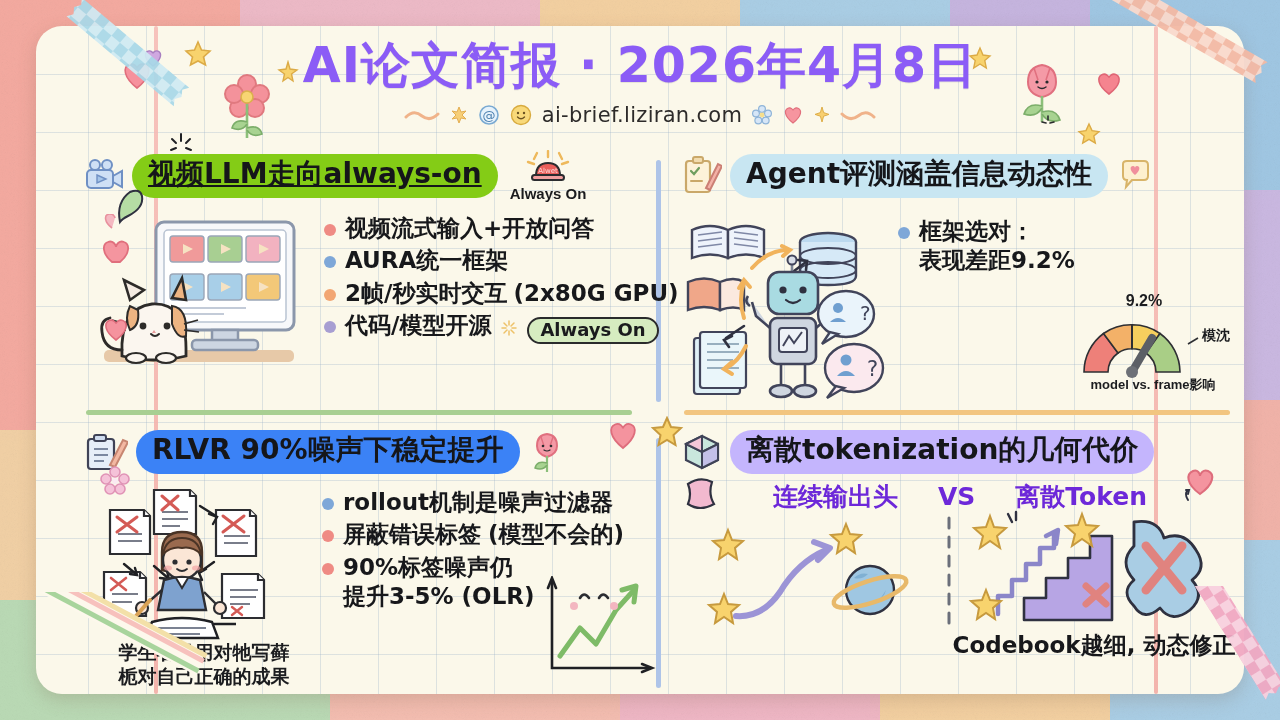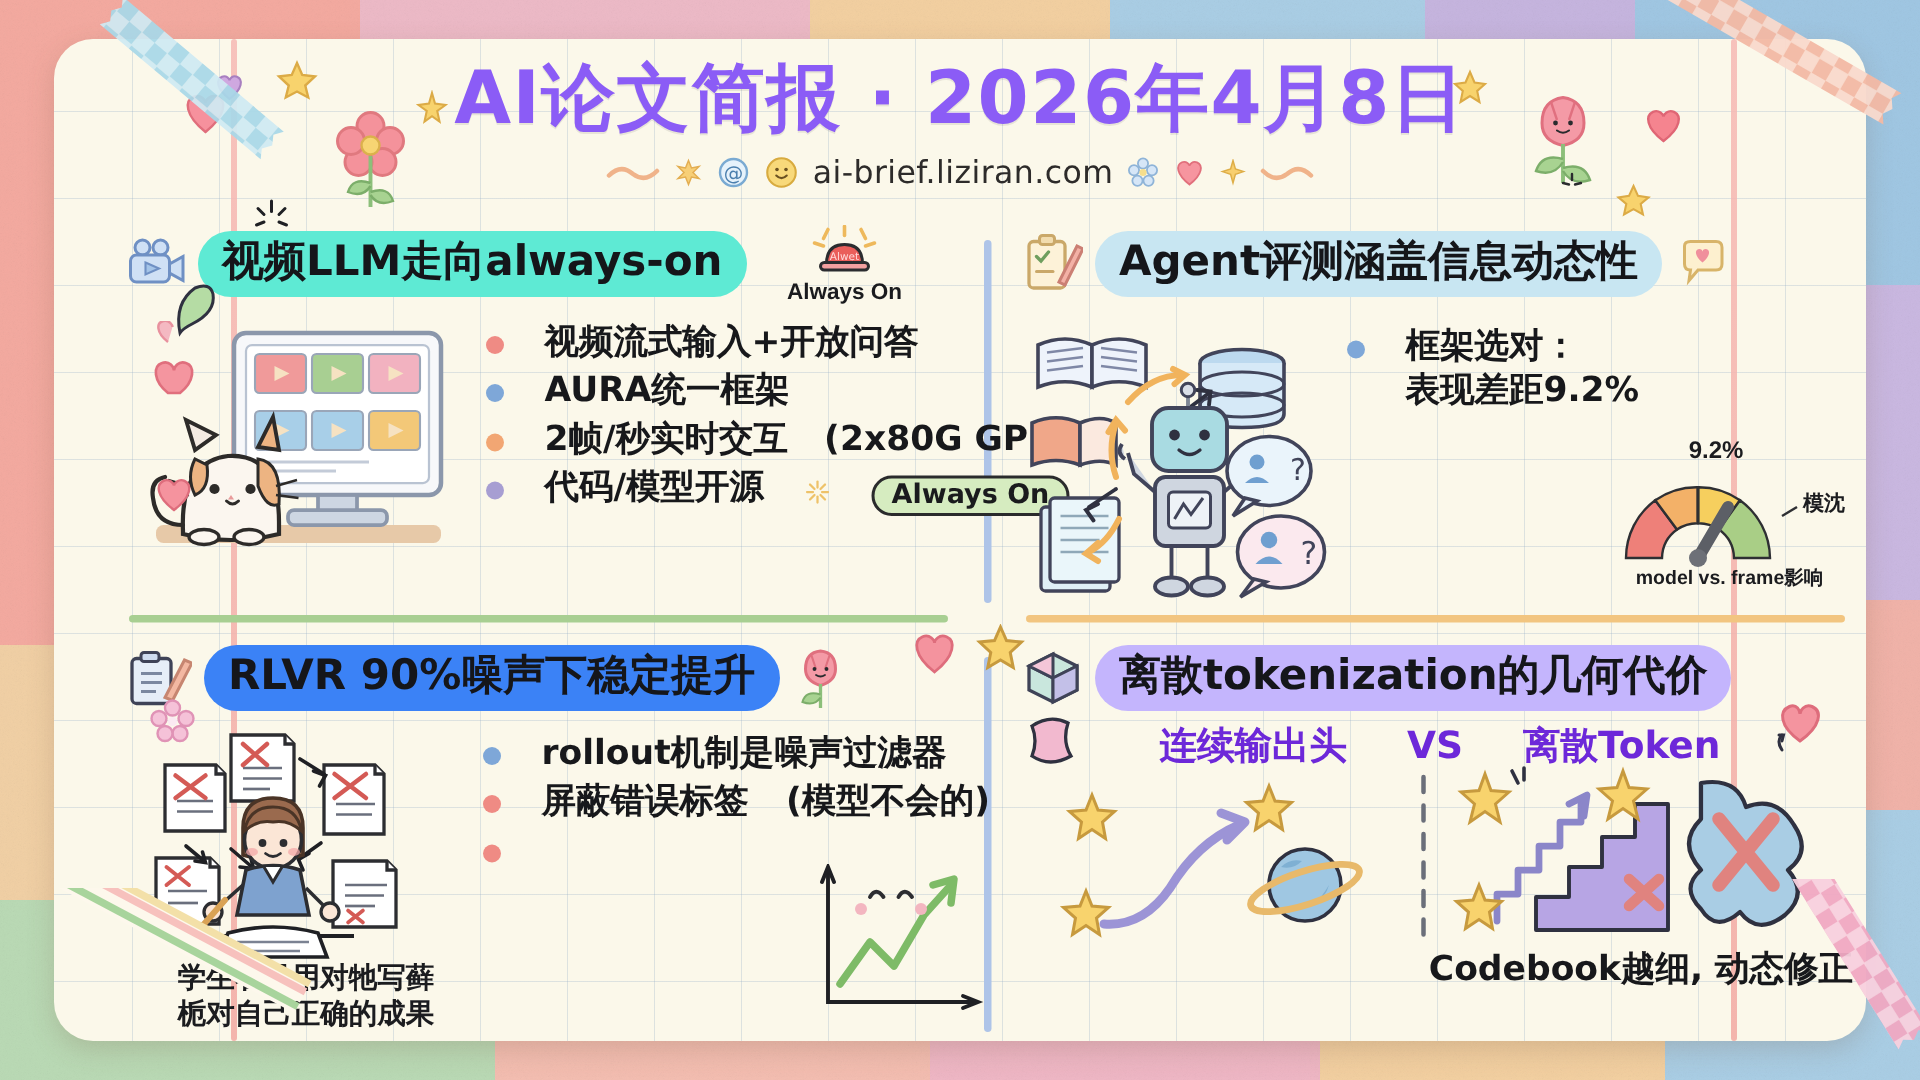--- a/index.html
+++ b/index.html
@@ -48,27 +48,27 @@
   #q-bl{left:22px;top:276px;}
   #q-br{left:620px;top:276px;}
 
   .qhead{display:flex;align-items:center;gap:8px;height:48px;}
   .qhead-icon{flex:0 0 auto;}
   .pill-title{
     position:relative;display:inline-block;padding:3px 16px 6px;border-radius:22px;
     font-family:"DejaVu Sans","Liberation Sans",sans-serif;
     font-weight:700;font-size:28px;color:#15161a;white-space:nowrap;line-height:1.22;
   }
-  .pill-pink{background:#5eead4;}
+  .pill-pink{background:#84cc16;text-decoration:underline;}
   .pill-blue{background:#c8e6f2;text-align:center;}
   .pill-green{background:#3b82f6;}
   .pill-pink2{background:#c4b5fd;}
 
   .bullets{margin-top:4px;}
-  .brow{display:flex;align-items:flex-start;gap:27px;margin-bottom:3px;}
+  .brow{display:flex;align-items:flex-start;gap:9px;margin-bottom:3px;}
   .dot{flex:0 0 auto;width:12px;height:12px;border-radius:50%;margin-top:10px;}
   .btxt{
     font-family:"DejaVu Sans","Liberation Sans",sans-serif;
     font-weight:700;font-size:23px;color:#17181b;line-height:1.28;white-space:nowrap;
   }
 
   .badge-pill{
     display:inline-block;border:2.5px solid #2a2b2c;border-radius:16px;
     background:#d6ecc0;padding:0px 11px 2px;font-size:18px;font-weight:700;color:#1a1b1d;
     font-family:"DejaVu Sans","Liberation Sans",sans-serif;vertical-align:middle;
@@ -245,21 +245,21 @@
     <div class="quad" id="q-tl">
       <div class="qhead">
         <svg class="qhead-icon" width="40" height="36" viewBox="0 0 40 36">
           <circle cx="11" cy="7" r="5" fill="#cfe0f5" stroke="#6f90c4" stroke-width="2"></circle>
           <circle cx="23" cy="7" r="5" fill="#cfe0f5" stroke="#6f90c4" stroke-width="2"></circle>
           <rect x="3" y="12" width="26" height="18" rx="4" fill="#cfe0f5" stroke="#6f90c4" stroke-width="2"></rect>
           <path d="M29 18 L38 13 L38 29 L29 24 Z" fill="#cfe0f5" stroke="#6f90c4" stroke-width="2"></path>
           <path d="M13 17 L22 21 L13 25 Z" fill="#a4c4e8" stroke="#6f90c4" stroke-width="1.4"></path>
         </svg>
         <span class="pill-title pill-pink">视频LLM走向always-on</span>
-        <div style="margin-left:19px;text-align:center;">
+        <div style="margin-left:4px;text-align:center;">
           <svg width="56" height="34" viewBox="0 0 56 34">
             <g stroke="#eeb95c" stroke-width="2.4" stroke-linecap="round">
               <path d="M17 3 L14 9"></path>
                 <path d="M28 1 L28 7"></path>
                 <path d="M39 3 L42 9"></path>
               <path d="M8 12 L14 14"></path>
                 <path d="M48 12 L42 14"></path>
             </g>
             <path d="M16 26 Q16 13 28 13 Q40 13 40 26 Z" fill="#ea5f5b" stroke="#2b2c2f" stroke-width="2"></path>
             <rect x="12" y="25" width="32" height="5" rx="2.5" fill="#f3a0a0" stroke="#2b2c2f" stroke-width="2"></rect>
@@ -614,20 +614,24 @@
           <span class="dot" style="background:#7ea7d8;"></span>
           <span class="btxt">rollout机制是噪声过滤器</span>
         </div>
         <div class="brow">
           <span class="dot" style="background:#ef8b84;"></span>
           <span class="btxt">屏蔽错误标签</span>
           <span class="btxt" style="margin-left:-2px;">(模型不会的)</span>
         </div>
         <div class="brow">
           <span class="dot" style="background:#ef8b84;"></span>
+          <div>
+            <div class="btxt">90%标签噪声仍</div>
+            <div class="btxt">提升3-5% (OLR)</div>
+          </div>
         </div>
       </div>
 
       <svg style="position:absolute;left:460px;top:148px;" width="112" height="106" viewBox="0 0 112 106">
         <path d="M8 4 L8 92 L106 92" stroke="#1f2024" stroke-width="2.6" fill="none" stroke-linecap="round"></path>
         <path d="M4 12 L8 2 L12 12" stroke="#1f2024" stroke-width="2.6" fill="none" stroke-linecap="round"></path>
         <path d="M98 88 L108 92 L98 96" stroke="#1f2024" stroke-width="2.6" fill="none" stroke-linecap="round"></path>
         <path d="M16 80 L36 52 L52 68 L72 34 L90 14" stroke="#7ebb67" stroke-width="5" fill="none" stroke-linecap="round" stroke-linejoin="round"></path>
         <path d="M78 14 L92 10 L90 26" stroke="#7ebb67" stroke-width="5" fill="none" stroke-linecap="round" stroke-linejoin="round"></path>
         <path d="M36 22 Q40 15 45 22" stroke="#2c2d31" stroke-width="2.6" fill="none" stroke-linecap="round"></path>

